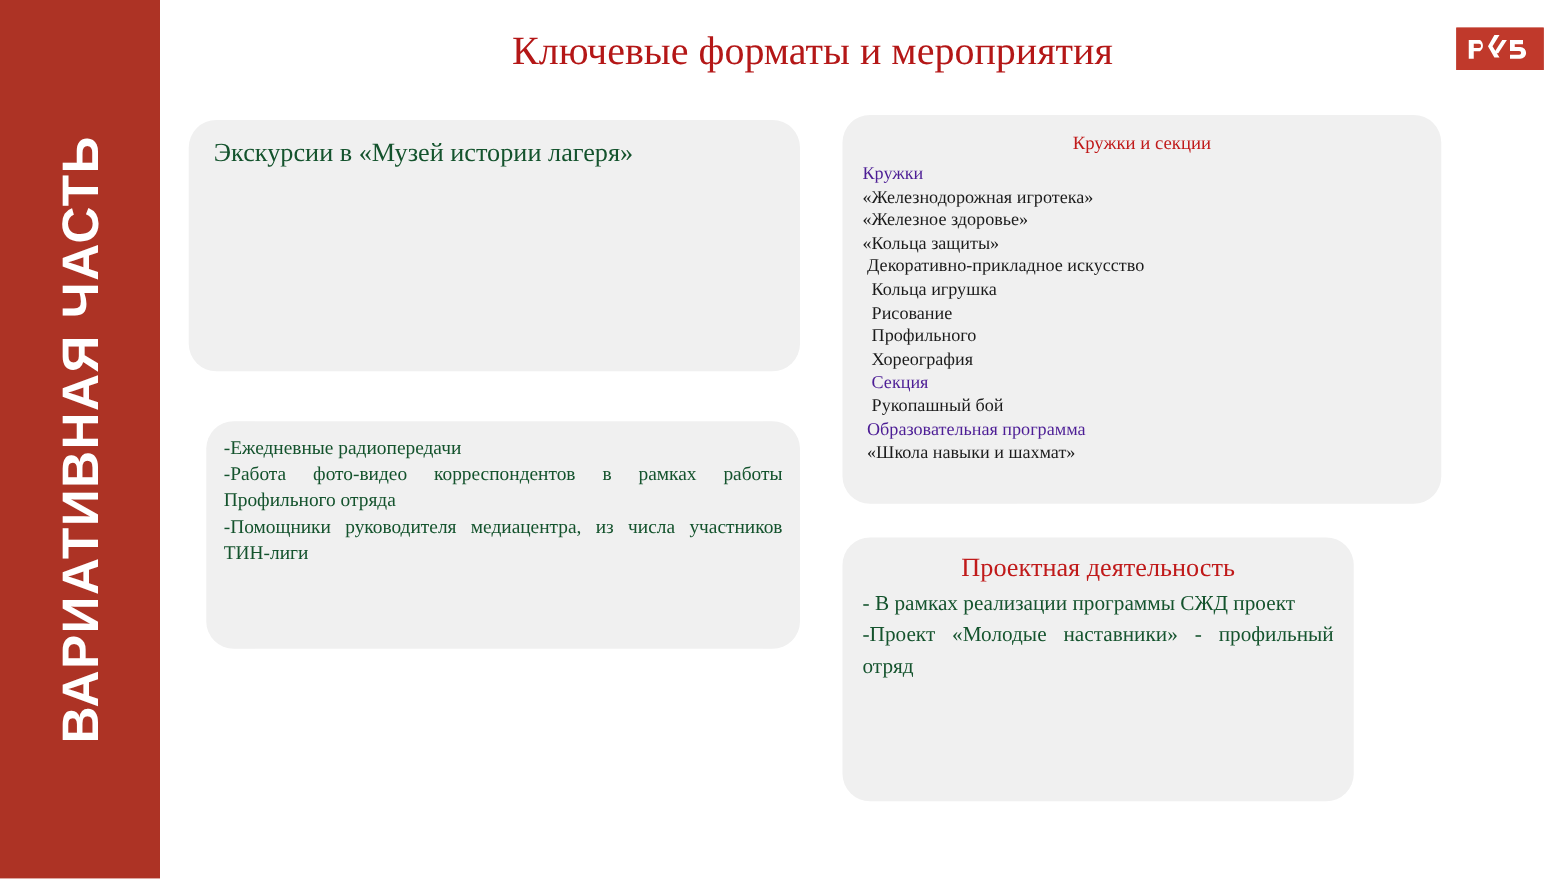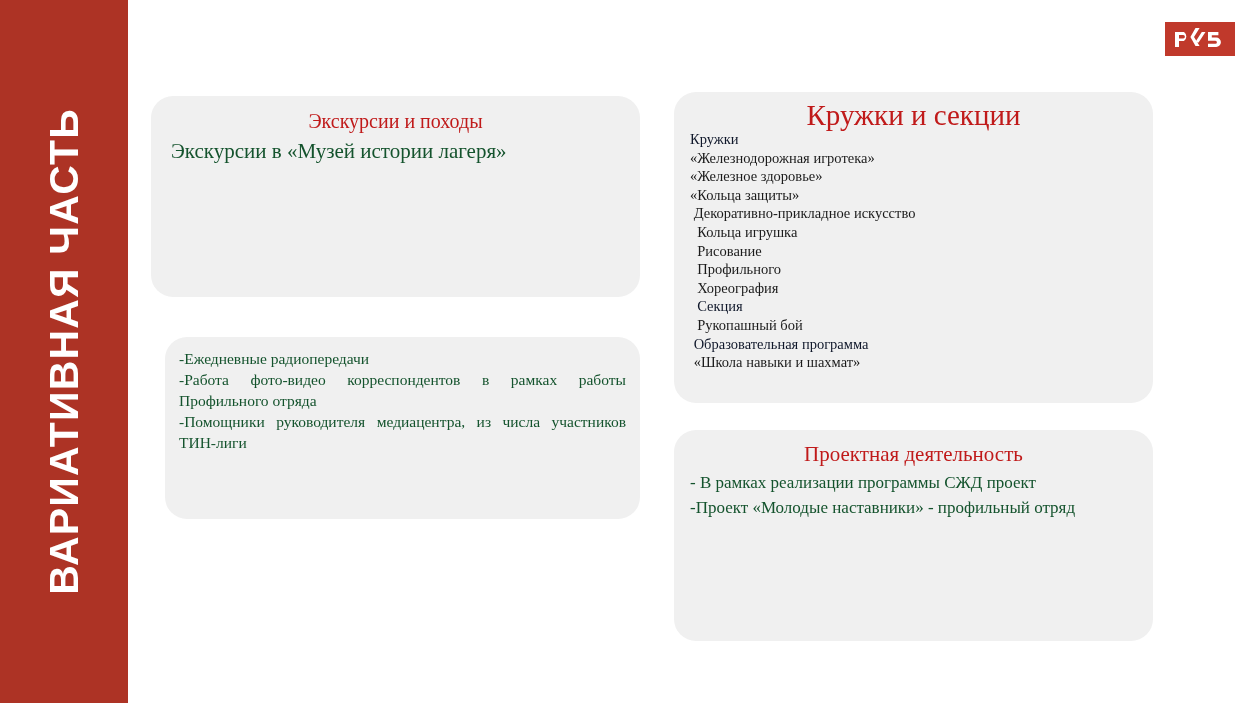--- a/index.html
+++ b/index.html
@@ -128,37 +128,37 @@
   }
 
   
   #card-clubs {
     left: 674px;
     top: 92px;
     width: 479px;
     height: 311px;
     padding: 10px 16px 12px 16px;
   }
-  #card-clubs .card-title { font-size: 29px; margin-bottom: 1px; }
+  #card-clubs .card-title { font-size: 15px; margin-bottom: 1px; }
   .club-list {
     list-style: none;
     margin: 0;
     padding: 0;
     font-size: 14.5px;
     line-height: 18.6px;
     color: #1b1b1b;
   }
   .club-list li { white-space: pre; }
-  .club-list li.sub { color: #0f172a; }
+  .club-list li.sub { color: #4c1d95; }
 
   
   #card-projects {
     left: 674px;
     top: 430px;
-    width: 479px;
+    width: 409px;
     height: 211px;
     padding: 11px 16px 12px 16px;
   }
   #card-projects .card-title { font-size: 21px; }
   #card-projects .just {
     text-align: justify;
     text-align-last: left;
     font-size: 17px;
     line-height: 25px;
     margin: 0;
@@ -166,35 +166,35 @@
 </style>
 </head>
 <body>
 
 <div class="slide">
 
   <div class="sidebar">
     <div class="sidebar-label">ВАРИАТИВНАЯ ЧАСТЬ</div>
   </div>
 
+  <div class="slide-title">Ключевые форматы и мероприятия</div>
 
   <div class="logo">
     <svg width="70" height="34" viewBox="0 0 70 34" aria-hidden="true">
       <rect x="0" y="0" width="70" height="34" fill="#c0392b"></rect>
       <g fill="#ffffff">
         <path d="M10 10 h9 a5.5 5.5 0 0 1 0 9 h-5 v6 h-4 z M14 13 v3.4 h4.2 a1.7 1.7 0 0 0 0 -3.4 z"></path>
         <path d="M25.5 10 h4.1 l-5.6 9 l5.6 9 h-4.1 l-5.1 -9 z" transform="translate(5,-4)"></path>
         <path d="M36.8 10 h3.7 l-6.9 10.6 h-3.6 z"></path>
         <path d="M43 10 h10.4 v3.3 h-6.6 v2.3 h4.4 a4.7 4.7 0 0 1 0 9.4 h-8.2 v-3.3 h7.4 a1.5 1.5 0 0 0 0 -3 h-7.4 z"></path>
       </g>
     </svg>
   </div>
 
   <div class="card" id="card-excursions">
-    <div class="card-title">Экскурсии и походы</div>
     <div class="card-body excursion-line">Экскурсии в «Музей истории лагеря»</div>
   </div>
 
   <div class="card" id="card-media">
     <p class="card-body just">-Ежедневные радиопередачи</p>
     <p class="card-body just">-Работа фото-видео корреспондентов в рамках работы Профильного отряда</p>
     <p class="card-body just">-Помощники руководителя медиацентра, из числа участников ТИН-лиги</p>
   </div>
 
   <div class="card" id="card-clubs">

